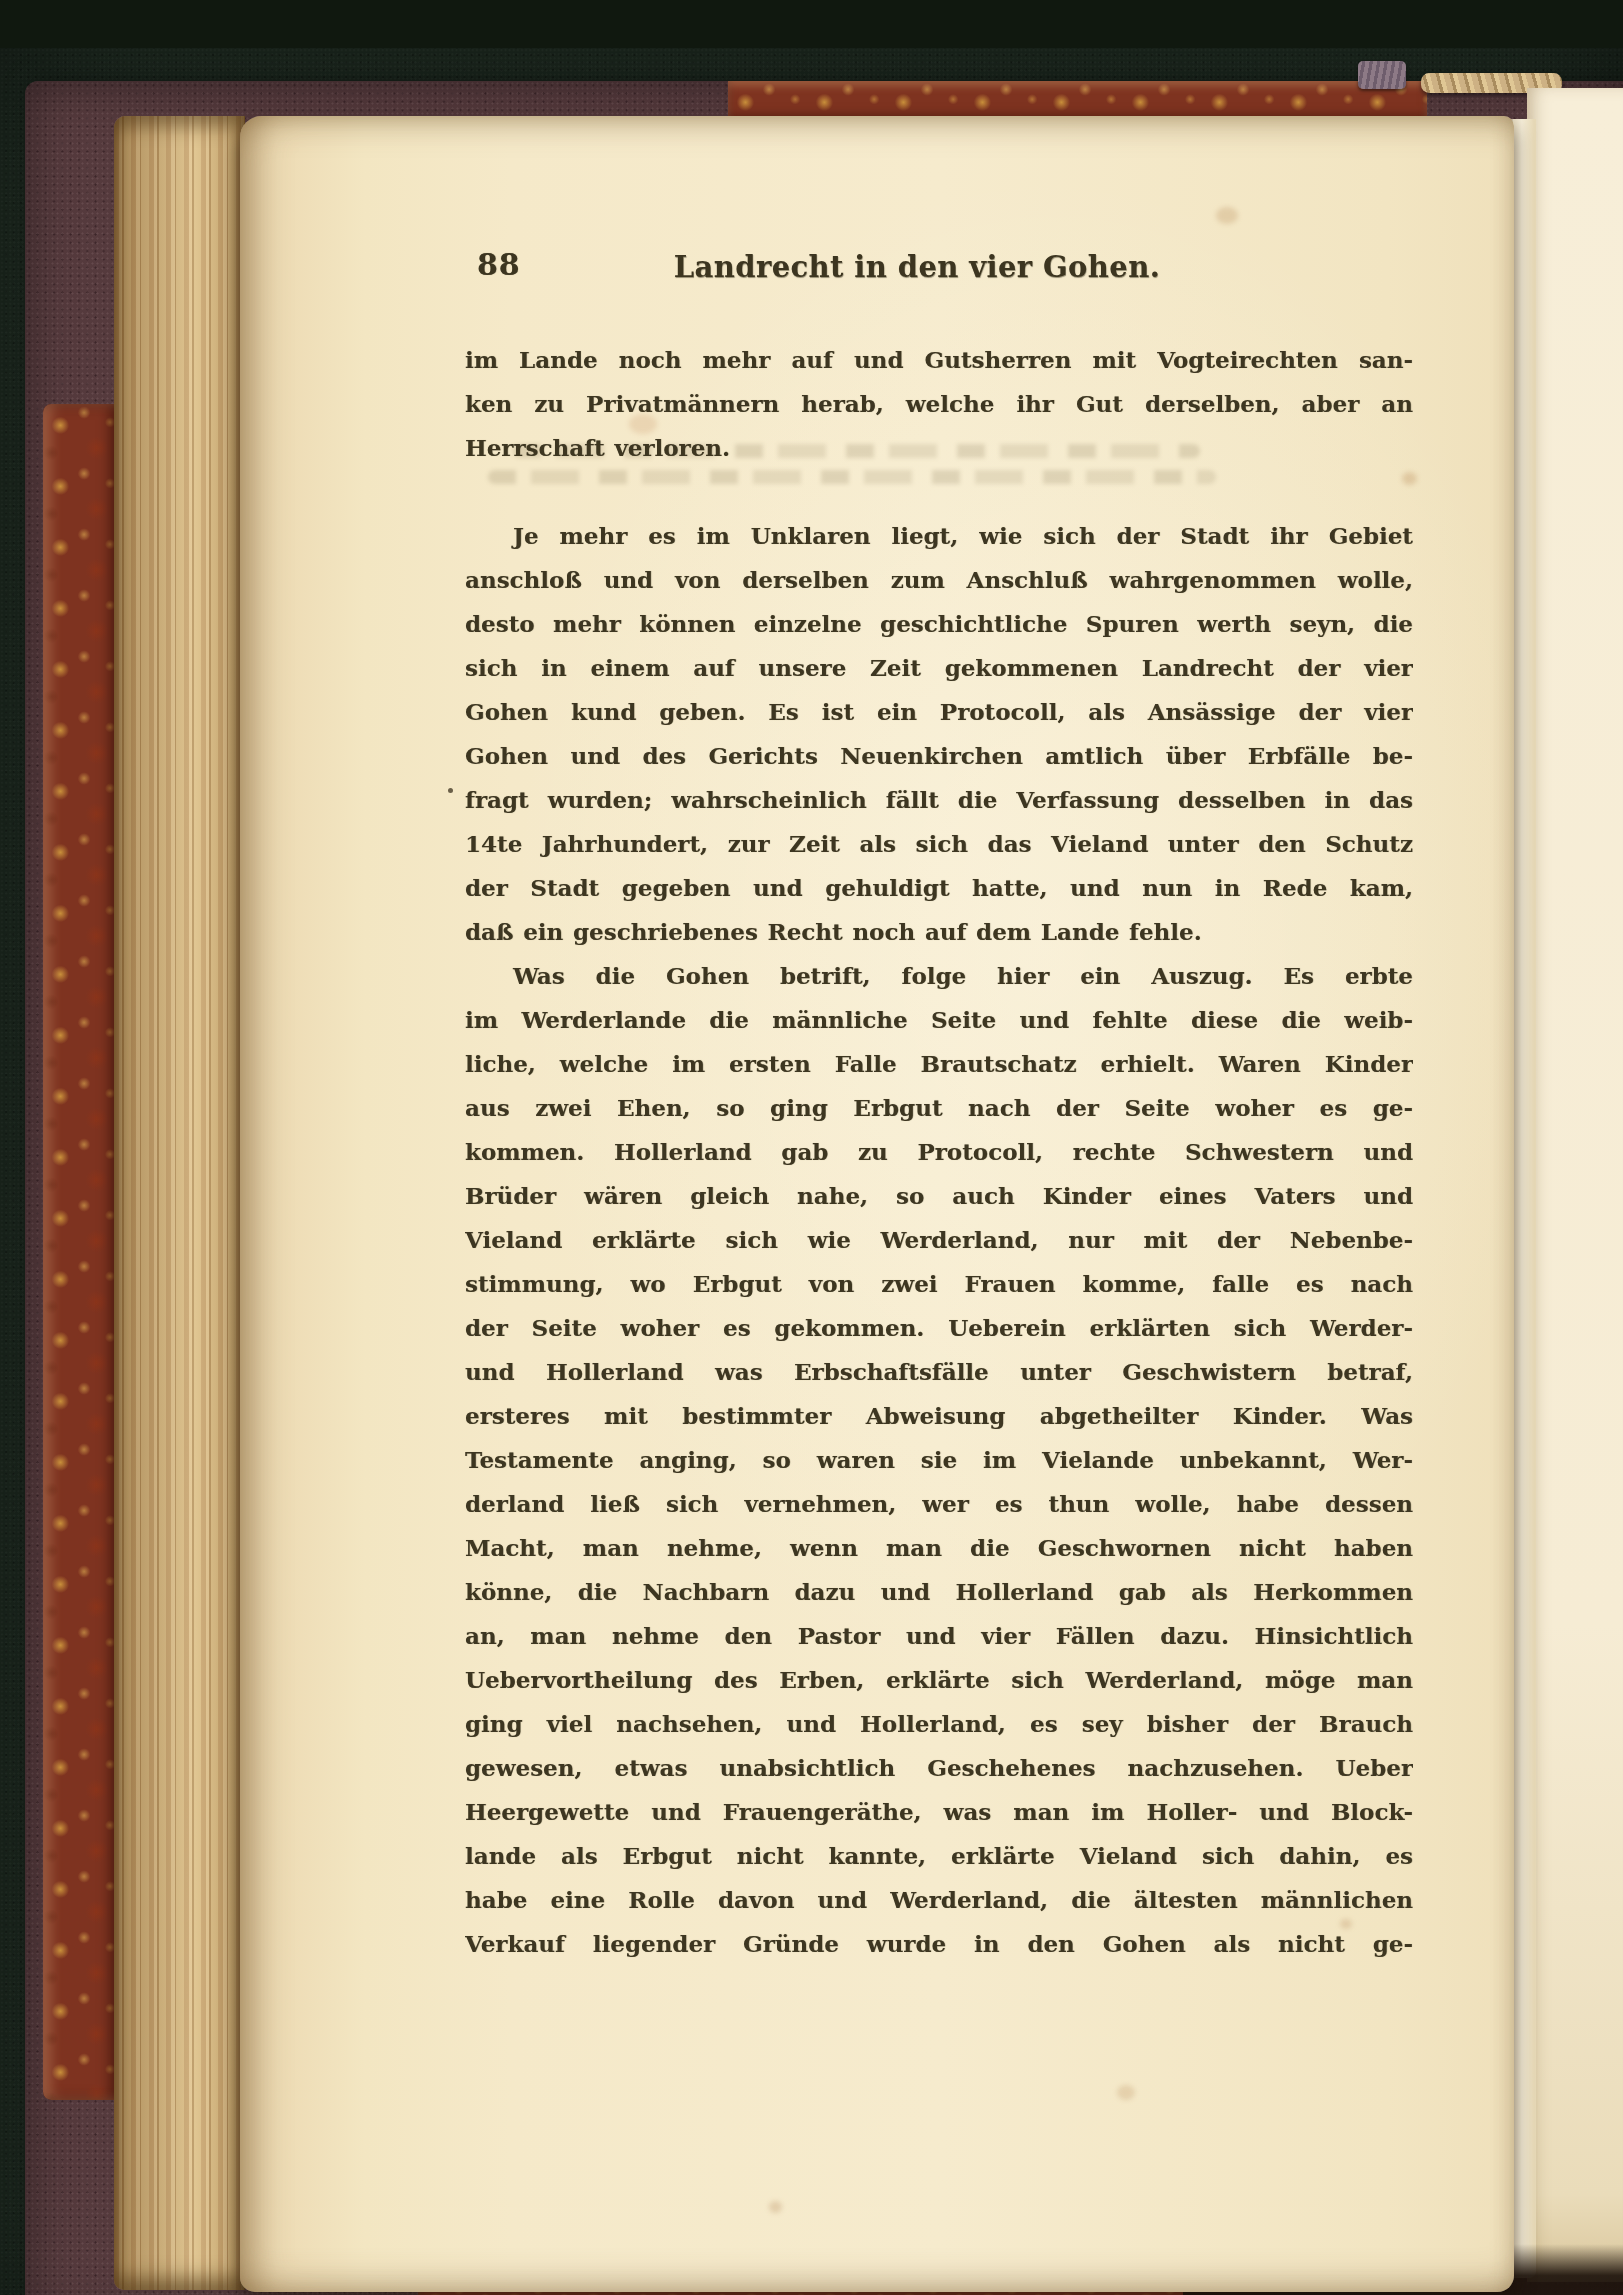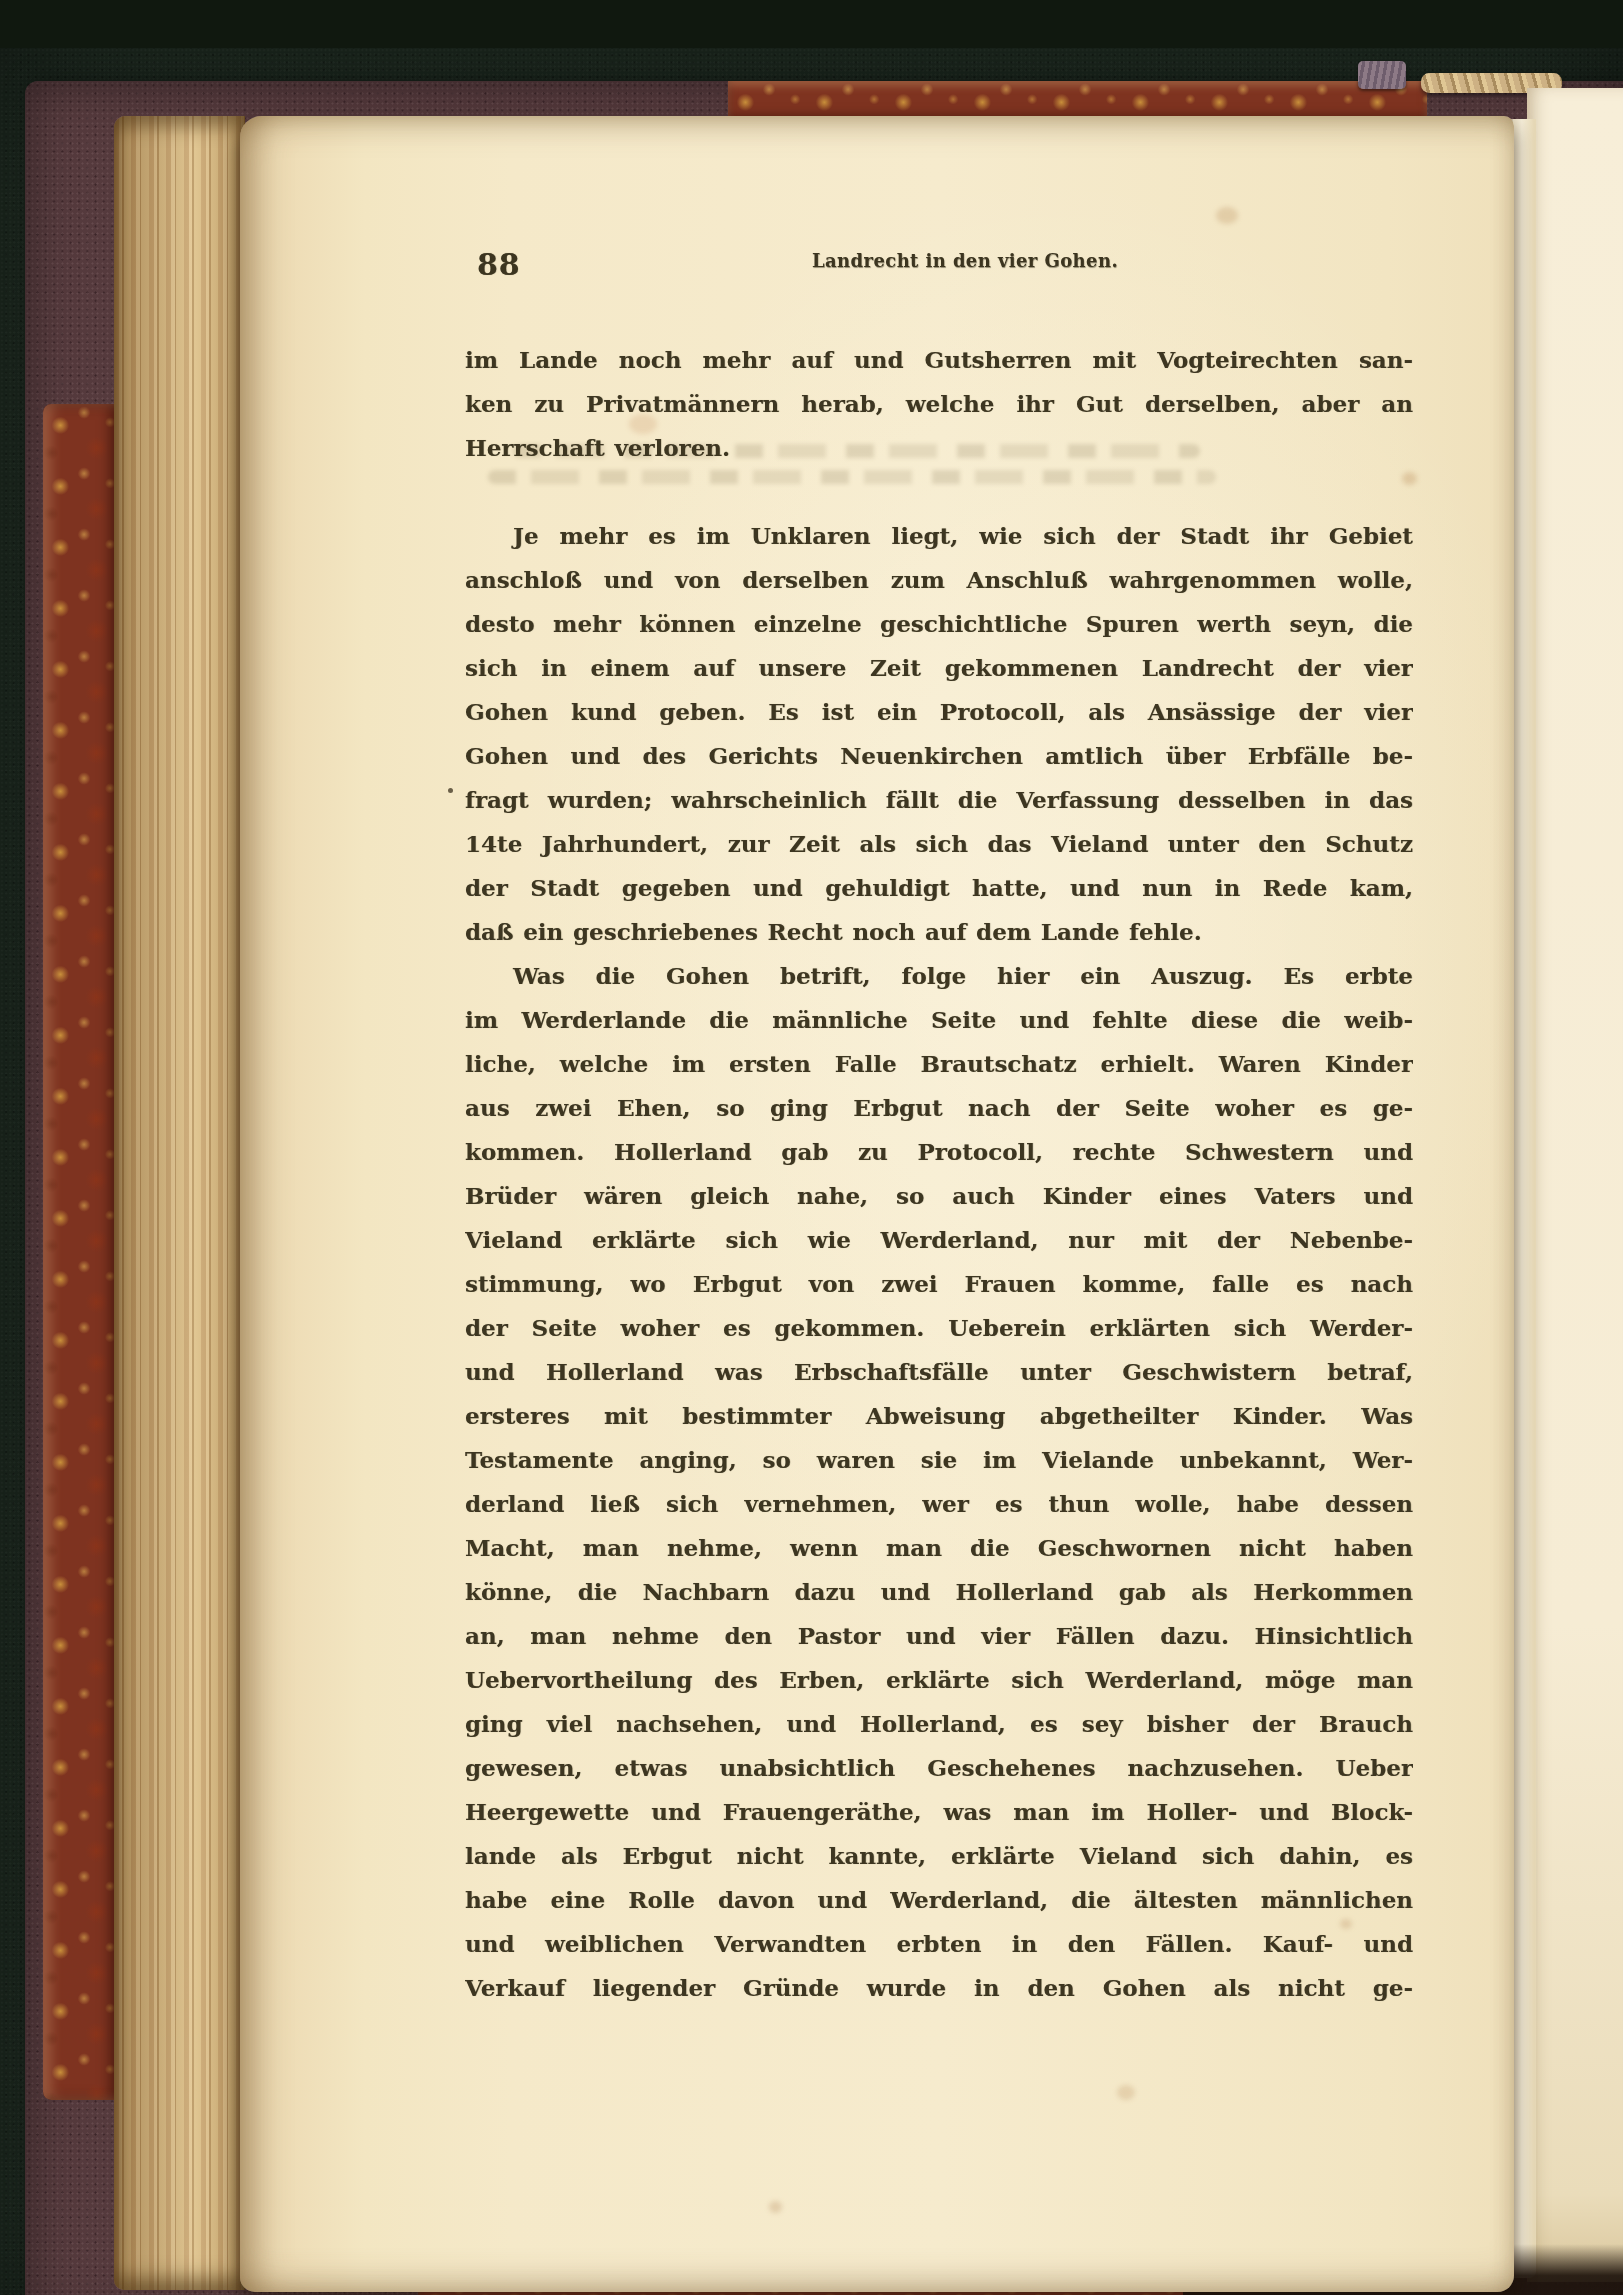--- a/index.html
+++ b/index.html
@@ -85,22 +85,22 @@
       0 10px 20px rgba(25,15,6,.55);
   }
   .foxing{position:absolute;border-radius:50%;filter:blur(2.5px);}
   
   .folio{
     position:absolute;left:237px;top:131px;width:74px;
     font-size:30px;font-weight:700;color:#3c3520;letter-spacing:0.8px;
     text-shadow:0.4px 0.4px 0.7px rgba(60,53,32,.45);
   }
   .running-header{
-    position:absolute;left:477px;top:134px;width:496px;text-align:center;
-    font-size:18px;font-weight:700;color:#3c3520;letter-spacing:0.4px;
+    position:absolute;left:429px;top:134px;width:496px;text-align:center;
+    font-size:29px;font-weight:700;color:#3c3520;letter-spacing:0.4px;
     text-shadow:0.5px 0.5px 0.8px rgba(60,53,32,.5);
   }
   .body-text{
     position:absolute;left:225px;top:222px;width:948px;
     font-size:23px;font-weight:700;color:#3d3621;
     text-shadow:0.4px 0.4px 0.7px rgba(61,54,33,.4);
     word-spacing:1.7px;
   }
   .text-line{
     height:44px;line-height:44px;overflow:hidden;white-space:nowrap;
@@ -174,21 +174,20 @@
         <div class="text-line">derland ließ sich vernehmen, wer es thun wolle, habe dessen</div>
         <div class="text-line">Macht, man nehme, wenn man die Geschwornen nicht haben</div>
         <div class="text-line">könne, die Nachbarn dazu und Hollerland gab als Herkommen</div>
         <div class="text-line">an, man nehme den Pastor und vier Fällen dazu.  Hinsichtlich</div>
         <div class="text-line">Uebervortheilung des Erben, erklärte sich Werderland, möge man</div>
         <div class="text-line">ging viel nachsehen, und Hollerland, es sey bisher der Brauch</div>
         <div class="text-line">gewesen, etwas unabsichtlich Geschehenes nachzusehen.  Ueber</div>
         <div class="text-line">Heergewette und Frauengeräthe, was man im Holler- und Block-</div>
         <div class="text-line">lande als Erbgut nicht kannte, erklärte Vieland sich dahin, es</div>
         <div class="text-line">habe eine Rolle davon und Werderland, die ältesten männlichen</div>
-        <div class="text-line">und weiblichen Verwandten erbten in den Fällen.  Kauf- und</div>
         <div class="text-line">Verkauf liegender Gründe wurde in den Gohen als nicht ge-</div>
       </div>
 
     <div class="speck" style="left:208px;top:672px;"></div>
 
     <div class="foxing" style="left:976px;top:91px;width:21.5px;height:16.5px;background:rgba(170,115,60,.22);"></div>
     <div class="foxing" style="left:1162px;top:356px;width:15px;height:13.2px;background:rgba(170,115,60,.25);"></div>
     <div class="foxing" style="left:389px;top:298px;width:28px;height:20px;background:rgba(190,120,70,.18);"></div>
     <div class="foxing" style="left:877px;top:1969px;width:18px;height:15px;background:rgba(170,115,60,.20);"></div>
     <div class="foxing" style="left:529px;top:2085px;width:13.2px;height:11.6px;background:rgba(160,105,55,.22);"></div>

